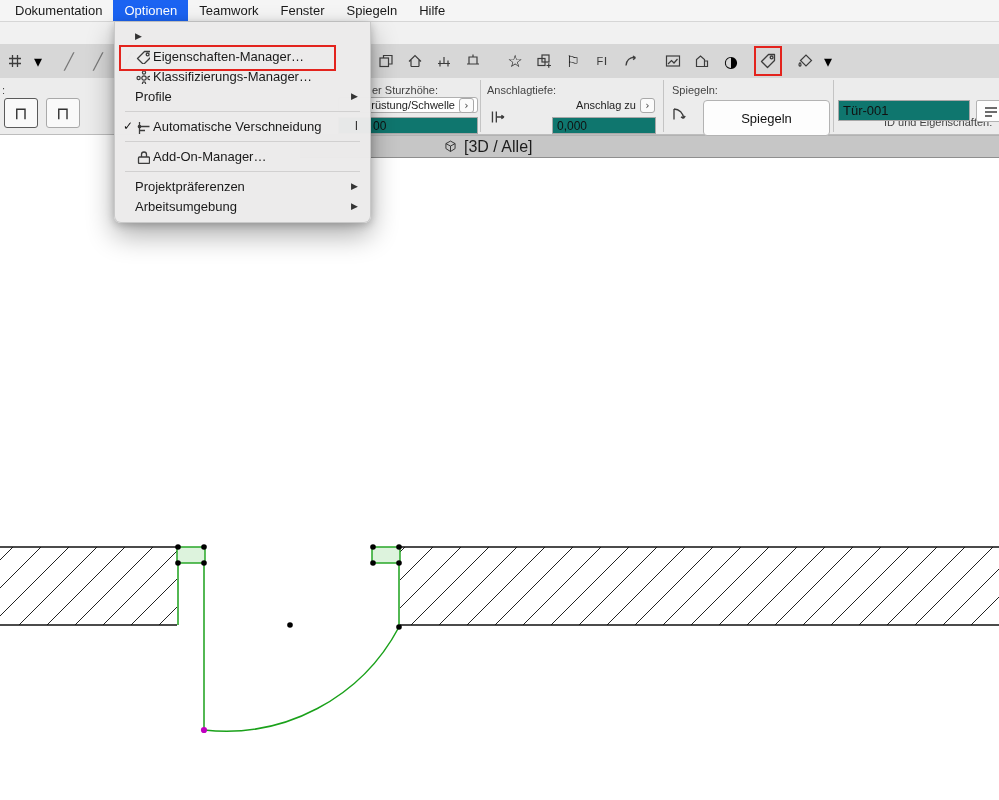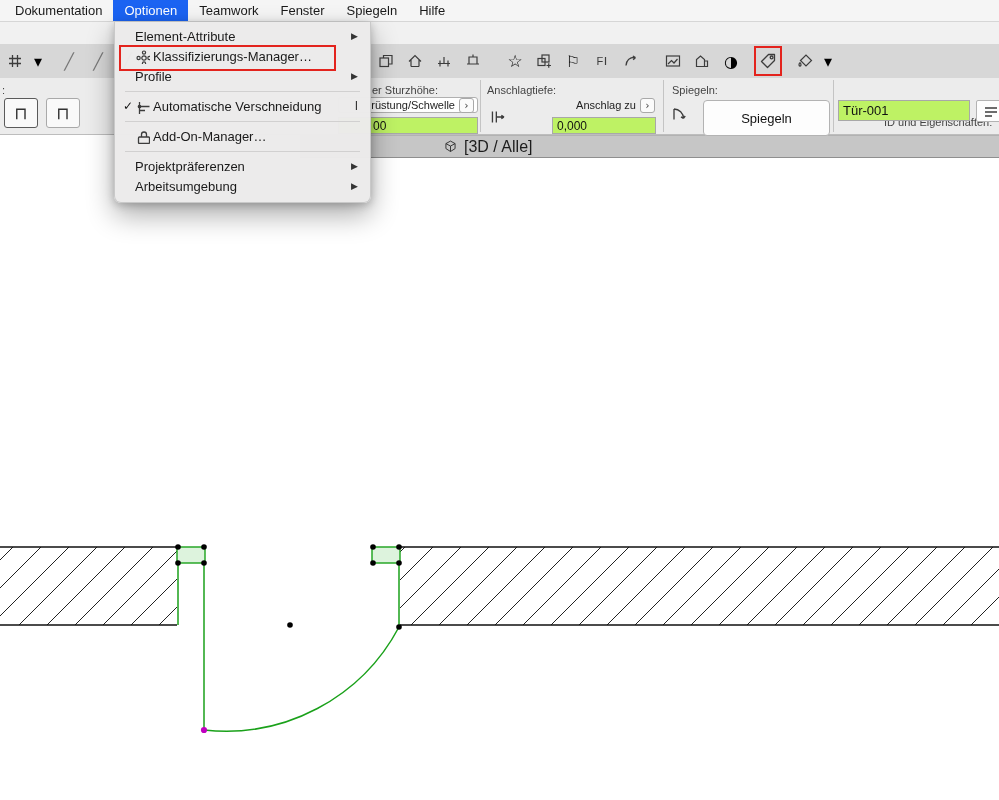--- a/index.html
+++ b/index.html
@@ -28,21 +28,21 @@
   .tbi.ghost{opacity:.45;}
   .gap8{width:8px;}
   .gap4{width:3px;}
   .tbi.tag-highlight::after{content:"";position:absolute;inset:-2px;border:2px solid #e3231d;}
 
   
   .infobar{position:absolute;top:78px;left:0;width:999px;height:57px;background:#ececec;
            border-bottom:1px solid #bdbdbd;z-index:5;font-size:11px;color:#444;box-sizing:border-box;}
   .vsep{position:absolute;top:2px;bottom:2px;width:1px;background:#c4c4c4;}
   .ip-label{position:absolute;white-space:nowrap;}
-  .fld{position:absolute;background:#bef264;border:1px solid #a8a8a8;font-size:12px;color:#111;
+  .fld{position:absolute;background:#0f766e;border:1px solid #a8a8a8;font-size:12px;color:#111;
        font-family:"Liberation Sans","DejaVu Sans",sans-serif;box-sizing:border-box;padding:0 4px;}
   .ddbtn{position:absolute;background:#ffffff;border:1px solid #b0b0b0;border-radius:3px;
          display:flex;align-items:center;justify-content:flex-end;gap:4px;font-size:11px;color:#222;
          box-sizing:border-box;padding:0 3px;}
   .chevbtn{width:13px;height:13px;border:1px solid #a9a9a9;border-radius:3px;background:#fbfbfb;
            display:flex;align-items:center;justify-content:center;font-size:10px;color:#333;flex:0 0 auto;}
   .pushbtn{position:absolute;background:#fdfdfd;border:1px solid #b3b3b3;border-radius:4px;
            display:flex;align-items:center;justify-content:center;font-size:13px;color:#111;box-sizing:border-box;}
   .prevbtn{position:absolute;width:34px;height:30px;background:#f9f9f9;border:1px solid #a9a9a9;
            border-radius:3px;display:flex;align-items:center;justify-content:center;box-sizing:border-box;}
@@ -347,22 +347,30 @@
   <span class="mb-item active">Optionen</span>
   <span class="mb-item">Teamwork</span>
   <span class="mb-item">Fenster</span>
   <span class="mb-item">Spiegeln</span>
   <span class="mb-item">Hilfe</span>
 </div>
 
 <div class="dropdown">
   <div class="mi">
     <span class="chk"></span>
-    <span class="lbl">Element-Attribute</span>
     <span class="arr glyph">▶</span>
+  </div>
+  <div class="mi">
+    <span class="chk"></span>
+    <span class="ico">
+        <svg>
+          <use href="#sym-tag"></use>
+        </svg>
+      </span>
+    <span class="lbl">Eigenschaften-Manager…</span>
   </div>
   <div class="mi">
     <span class="chk"></span>
     <span class="ico">
         <svg>
           <use href="#sym-class"></use>
         </svg>
       </span>
     <span class="lbl">Klassifizierungs-Manager…</span>
   </div>

